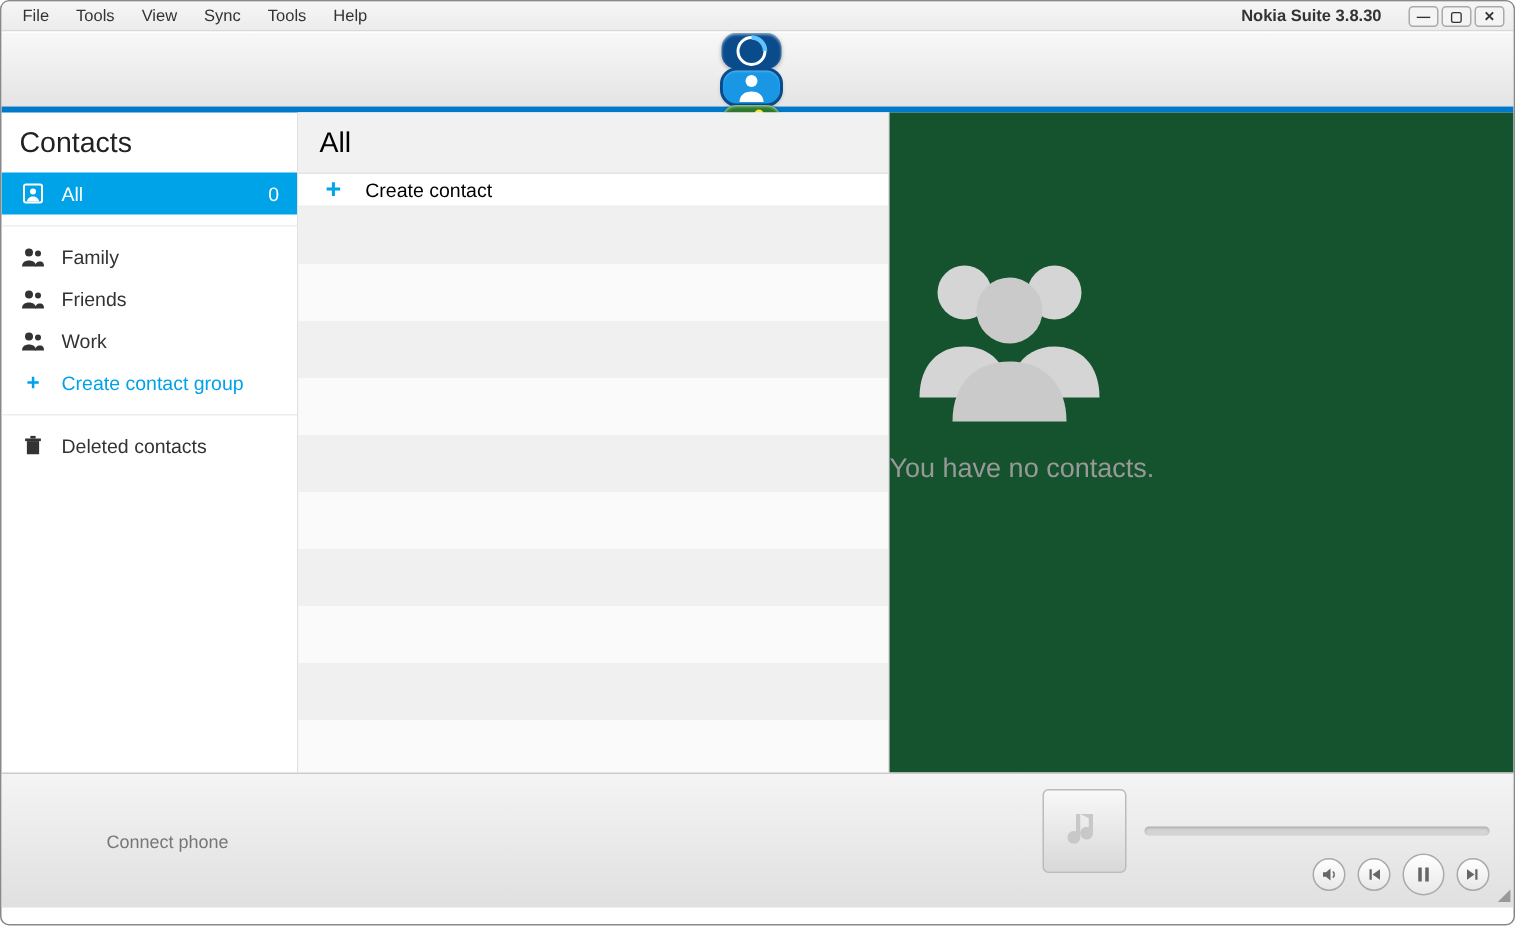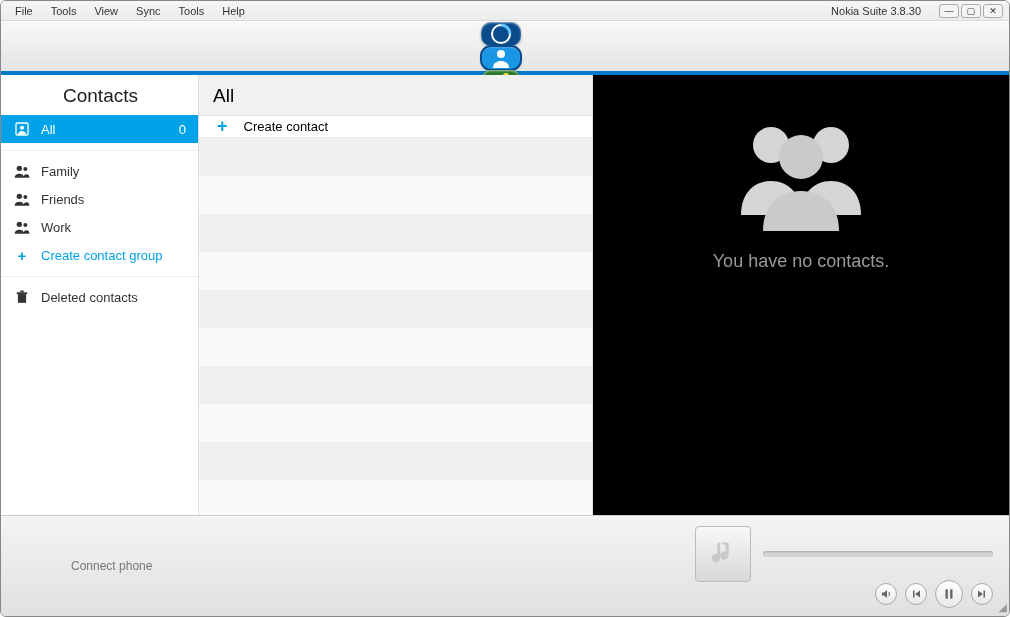--- a/index.html
+++ b/index.html
@@ -1,55 +1,55 @@
 <!DOCTYPE html>
 <html><head>
 <meta charset="utf-8">
 <style>
 * { box-sizing: border-box; margin: 0; padding: 0; font-family: "Segoe UI", Tahoma, sans-serif; }
 body { width: 1010px; height: 617px; background: #fff; overflow: hidden; border: 1px solid #888; border-radius: 6px; }
 
 .titlebar { height: 20px; display: flex; align-items: center; background: linear-gradient(#f6f6f6, #ececec); font-size: 11px; color: #333; padding: 0 6px; border-bottom: 1px solid #d8d8d8; }
 .menu { display: flex; gap: 2px; }
 .menu span { padding: 6px 8px; cursor: default; }
-.title-right { margin-left: auto; display: flex; align-items: center; gap: 8px; }
+.title-right { margin-left: auto; display: flex; align-items: center; gap: 8px; font-weight: bold; }
 .winbtns { display: flex; gap: 2px; margin-left: 10px; }
 .winbtn { width: 20px; height: 14px; border: 1px solid #aaa; border-radius: 3px; background: #f4f4f4; font-size: 9px; text-align: center; line-height: 12px; cursor: default; }
 
 .toolbar { height: 50px; background: linear-gradient(#f8f8f8, #e4e4e4); border-top: 1px solid #fff; display: flex; align-items: center; padding: 0 8px; flex-direction: column; }
 .tbicon { width: 40px; height: 40px; border-radius: 10px; margin-right: 8px; display: flex; align-items: center; justify-content: center; box-shadow: inset 0 1px 2px rgba(255,255,255,0.6), 0 1px 3px rgba(0,0,0,0.3); cursor: pointer; }
 .tbicon svg { width: 24px; height: 24px; }
 .tbicon.active { outline: 2px solid #0a4b8c; outline-offset: -1px; }
 .signin { margin-left: auto; color: #0079c8; font-weight: bold; font-size: 14px; margin-right: 16px; cursor: pointer; }
 .blueline { height: 4px; background: #0079c8; }
 
 .main { display: flex; height: 440px; }
-.sidebar { width: 198px; border-right: 1px solid #e0e0e0; display: flex; flex-direction: column; text-align: center; }
+.sidebar { width: 198px; border-right: 1px solid #e0e0e0; display: flex; flex-direction: column; }
 .sidebar-header { font-size: 19px; padding: 10px 10px 8px 12px; color: #222; }
 .srow { display: flex; align-items: center; height: 28px; padding: 0 12px; font-size: 13px; color: #333; cursor: pointer; gap: 10px; }
 .srow .sicon { width: 18px; display: flex; justify-content: center; }
 .srow.sel { background: #00a2e8; color: #fff; }
 .srow.sel .count { color: #fff; }
 .srow .count { margin-left: auto; }
 .srow.accent { color: #00a2e8; }
 
 .listcol { width: 394px; border-right: 1px solid #e0e0e0; background: #f8f8f8; display: flex; flex-direction: column; }
 .listheader { font-size: 19px; padding: 10px 10px 8px 14px; background: #f1f1f1; border-bottom: 1px solid #e4e4e4; }
 .createrow { height: 38px; display: flex; align-items: center; gap: 16px; padding: 0 18px; font-size: 13px; background: #fff; border-bottom: 1px solid #eee; cursor: pointer; }
 .plus { color: #00a2e8; font-size: 18px; font-weight: bold; }
 .stripes { flex: 1; }
 .stripe { height: 38px; }
 .stripe:nth-child(odd) { background: #f0f0f0; }
 .stripe:nth-child(even) { background: #fafafa; }
 
-.detail { flex: 1; display: flex; flex-direction: column; align-items: center; justify-content: flex-start; padding-top: 30px; background: #000000; }
+.detail { flex: 1; display: flex; flex-direction: column; align-items: flex-start; justify-content: flex-start; padding-top: 80px; background: #14532d; }
 .empty-icon svg { width: 160px; height: 130px; }
 .empty-text { color: #999; font-size: 18px; margin-top: 12px; }
 
-.footer { height: 101px; background: linear-gradient(#f4f4f4,#e0e0e0); border-top: 1px solid #ccc; position: relative; display: flex; align-items: center; }
+.footer { height: 90px; background: linear-gradient(#f4f4f4,#e0e0e0); border-top: 1px solid #ccc; position: relative; display: flex; align-items: center; }
 .connect { font-size: 12px; color: #777; margin-left: 70px; }
 .player { position: absolute; right: 16px; top: 10px; display: flex; align-items: center; gap: 12px; }
 .albumart { width: 56px; height: 56px; background: linear-gradient(#f8f8f8,#d8d8d8); border: 1px solid #bbb; border-radius: 4px; display: flex; align-items: center; justify-content: center; }
 .progress { width: 230px; height: 6px; background: #d4d4d4; border-radius: 3px; box-shadow: inset 0 1px 2px rgba(0,0,0,0.2); }
 .controls { position: absolute; right: 16px; bottom: 8px; display: flex; align-items: center; gap: 8px; }
 .ctrlbtn { width: 22px; height: 22px; border-radius: 50%; border: 1px solid #aaa; background: linear-gradient(#fff,#e8e8e8); display: flex; align-items: center; justify-content: center; cursor: pointer; }
 .ctrlbtn.big { width: 28px; height: 28px; }
 .resize { position: absolute; right: 2px; bottom: 2px; font-size: 11px; color: #999; }
 </style>
 </head>

